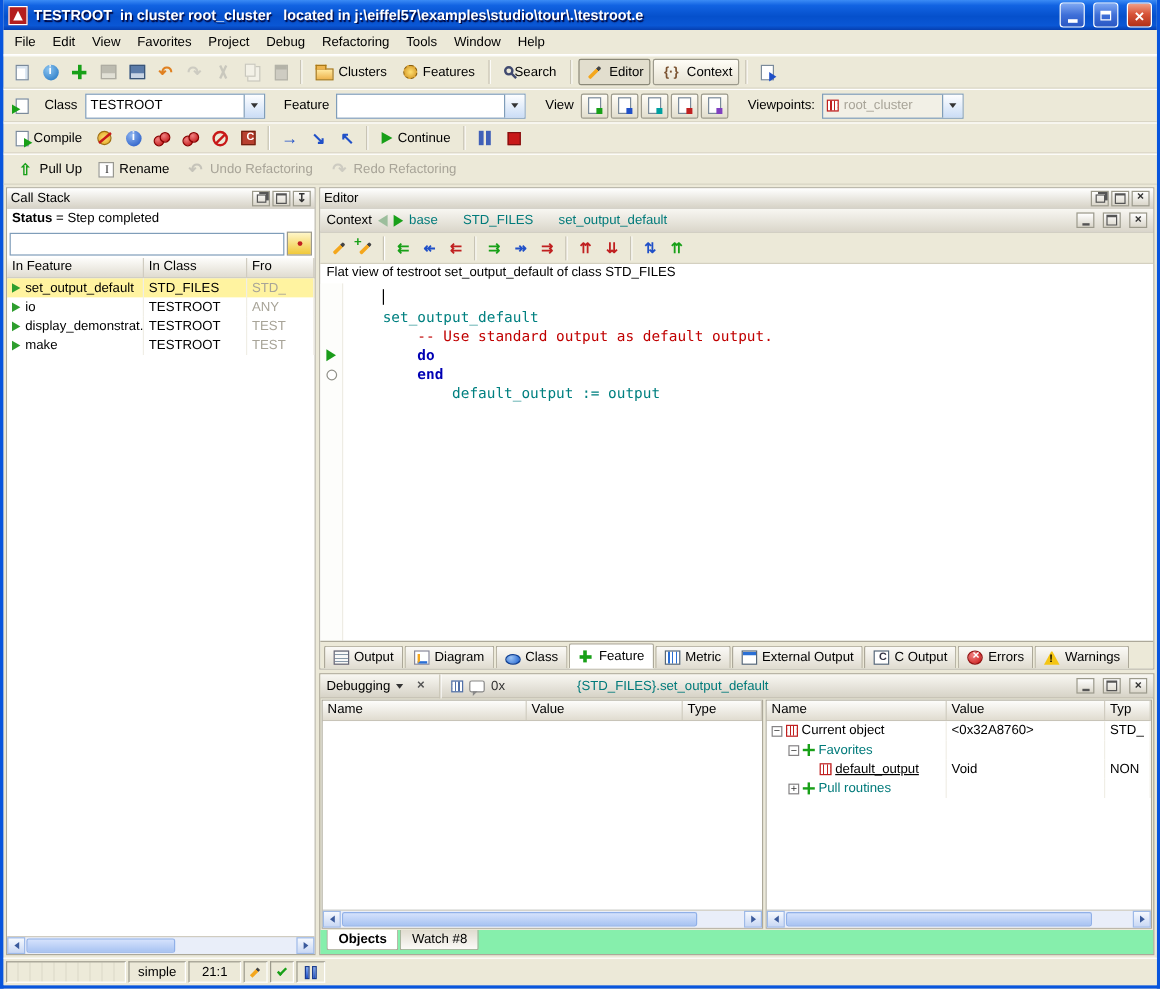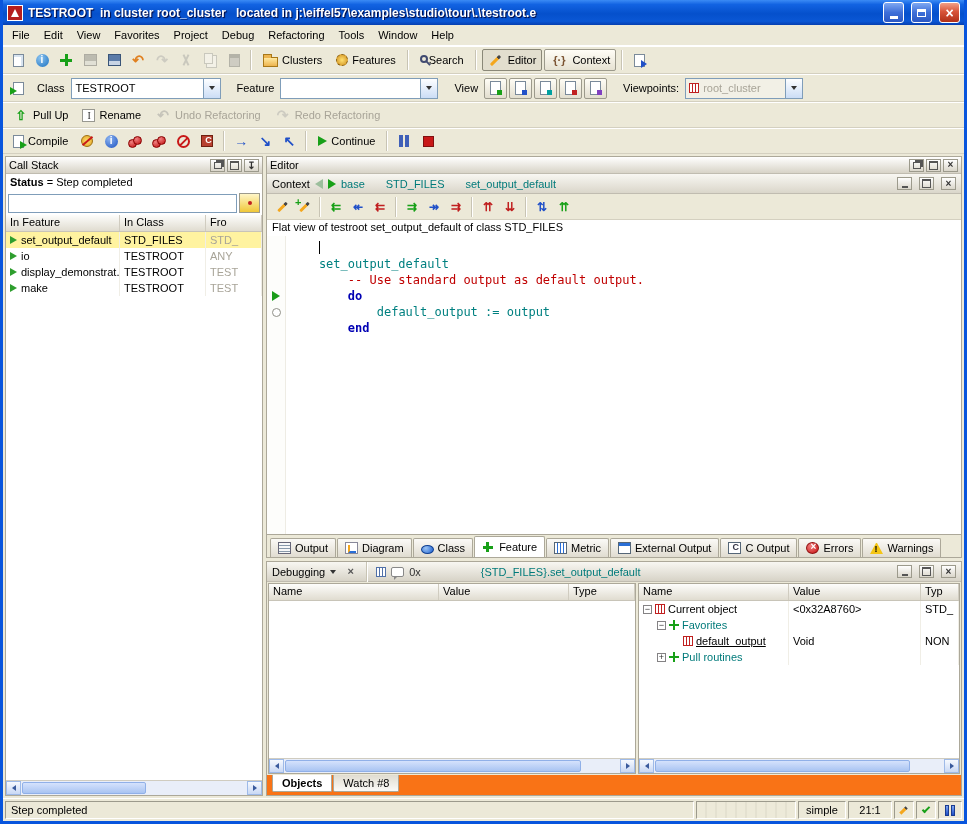--- a/index.html
+++ b/index.html
@@ -201,21 +201,21 @@
   .lt .dbg-col.c1{width:170px}.lt .dbg-col.c2{width:130px}.lt .dbg-col.c3{flex:1}
   .rt .dbg-col.c1{width:150px}.rt .dbg-col.c2{width:132px}.rt .dbg-col.c3{flex:1}
   .dbg-rows{flex:1;overflow:hidden;background:#FFF}
   .dg-row{height:16px;display:flex;align-items:center}
   .dg-cell{height:16px;line-height:16px;overflow:hidden;white-space:nowrap;padding:0 4px;border-right:1px solid #F0EEE6}
   .rt .dg-cell.c1{width:150px;display:flex;align-items:center;gap:3px}
   .rt .dg-cell.c2{width:132px}.rt .dg-cell.c3{flex:1}
   .expander{width:9px;height:9px;flex:0 0 9px;border:1px solid #848284;background:#FFF;font-size:9px;line-height:7px;text-align:center;color:#333;display:inline-block}
   .exp-sp{width:9px;flex:0 0 9px;display:inline-block}
   .teal{color:#007A7A}
-  .debug-tabs{height:20px;flex:0 0 20px;display:flex;gap:1px;padding:0 5px;background:#f97316;align-items:flex-start}
+  .debug-tabs{height:20px;flex:0 0 20px;display:flex;gap:1px;padding:0 5px;background:#86efac;align-items:flex-start}
   .btab{padding:2px 9px;border:1px solid #ACA899;border-top:none;border-radius:0 0 2px 2px;background:linear-gradient(#E0DCD0,#FBFAF7)}
   .btab.selected{background:#FFF;font-weight:bold}
   
   .statusbar{height:23px;flex:0 0 23px;display:flex;align-items:center;gap:2px;background:#ECE9D8;border-top:1px solid #FFF;padding:2px 2px}
   .sb-cell{height:18px;border:1px solid;border-color:#9C9A8C #FFF #FFF #9C9A8C;padding:2px 5px;white-space:nowrap;overflow:hidden}
   .sb-msg{flex:1}
   .sb-progress{width:100px;background:repeating-linear-gradient(90deg,#EDEAD9 0 8px,#E4E1D0 8px 10px)}
   .sb-mode{width:48px;text-align:center}
   .sb-pos{width:44px;text-align:center}
   .sb-ic{width:20px;display:flex;align-items:center;justify-content:center}
@@ -338,39 +338,20 @@
     <span class="lbl" style="margin:0 4px 0 14px">Viewpoints:</span>
     <span class="combo" style="width:118px;background:#F2F0E6">
       <span class="object-grid-icon" style="margin-left:3px"></span>
       <span class="ctext dimtxt">root_cluster</span>
       <span class="cbtn">
           <span class="tri-d"></span>
         </span>
     </span>
   </div>
 
-  <div class="tb tb4">
-    <span class="tbtn">
-      <span class="tg gi-char gi-pullup"></span>
-      <span class="lbl">Pull Up</span>
-    </span>
-    <span class="tbtn">
-      <span class="gi-rename"></span>
-      <span class="lbl">Rename</span>
-    </span>
-    <span class="tbtn">
-      <span class="ic gi-char gi-undo dim" style="width:16px;height:16px"></span>
-      <span class="lbl dimtxt">Undo Refactoring</span>
-    </span>
-    <span class="tbtn">
-      <span class="ic gi-char gi-redo dim" style="width:16px;height:16px"></span>
-      <span class="lbl dimtxt">Redo Refactoring</span>
-    </span>
-  </div>
-
   <div class="tb tb3">
     <span class="tbtn">
       <span class="gi-compile"></span>
       <span class="lbl">Compile</span>
     </span>
     <span class="ic">
         <span class="gi-nocheck"></span>
       </span>
     <span class="ic">
         <span class="gi-info"></span>
@@ -396,20 +377,39 @@
       <span class="gi-play"></span>
       <span class="lbl">Continue</span>
     </span>
     <span class="sep"></span>
     <span class="ic">
         <span class="gi-pause"></span>
       </span>
     <span class="ic">
         <span class="gi-stop"></span>
       </span>
+  </div>
+
+  <div class="tb tb4">
+    <span class="tbtn">
+      <span class="tg gi-char gi-pullup"></span>
+      <span class="lbl">Pull Up</span>
+    </span>
+    <span class="tbtn">
+      <span class="gi-rename"></span>
+      <span class="lbl">Rename</span>
+    </span>
+    <span class="tbtn">
+      <span class="ic gi-char gi-undo dim" style="width:16px;height:16px"></span>
+      <span class="lbl dimtxt">Undo Refactoring</span>
+    </span>
+    <span class="tbtn">
+      <span class="ic gi-char gi-redo dim" style="width:16px;height:16px"></span>
+      <span class="lbl dimtxt">Redo Refactoring</span>
+    </span>
   </div>
 
   <div class="main">
 
     <div class="panel left-panel">
       <div class="panel-header">
         <span class="ph-title">Call Stack</span>
         <span class="ph-btn ph-float"></span>
         <span class="ph-btn ph-max"></span>
         <span class="ph-btn ph-dock"></span>
@@ -549,22 +549,22 @@
               <div class="mg-cell">
                 <span class="mk-circle"></span>
               </div>
               <div class="mg-cell"></div>
             </div>
           <div class="code-text">
               <div class="code-line"><span class="c-plain">    </span><span class="caret"></span></div>
               <div class="code-line"><span class="c-ident">    set_output_default</span></div>
               <div class="code-line"><span class="c-comment">        -- Use standard output as default output.</span></div>
               <div class="code-line"><span class="c-plain">        </span><span class="c-keyword">do</span></div>
+              <div class="code-line"><span class="c-plain">        </span><span class="c-keyword">end</span></div>
               <div class="code-line"><span class="c-plain">            </span><span class="c-ident">default_output := output</span></div>
-              <div class="code-line"><span class="c-plain">        </span><span class="c-keyword">end</span></div>
             </div>
         </div>
         <div class="tab-strip">
             <div class="tab">
               <span class="ticon output-icon"></span>
               <span>Output</span>
             </div>
             <div class="tab">
               <span class="ticon diagram-icon"></span>
               <span>Diagram</span>
@@ -695,21 +695,20 @@
         <div class="debug-tabs">
             <div class="btab selected">Objects</div>
             <div class="btab">Watch #8</div>
           </div>
       </div>
 
     </div>
   </div>
 
   <div class="statusbar">
-    <div class="sb-cell sb-msg">Step completed</div>
     <div class="sb-cell sb-progress"></div>
     <div class="sb-cell sb-mode">simple</div>
     <div class="sb-cell sb-pos">21:1</div>
     <div class="sb-cell sb-ic">
         <span class="sb-edit"></span>
       </div>
     <div class="sb-cell sb-ic">
         <span class="sb-check"></span>
       </div>
     <div class="sb-cell sb-ic sb-panes">

